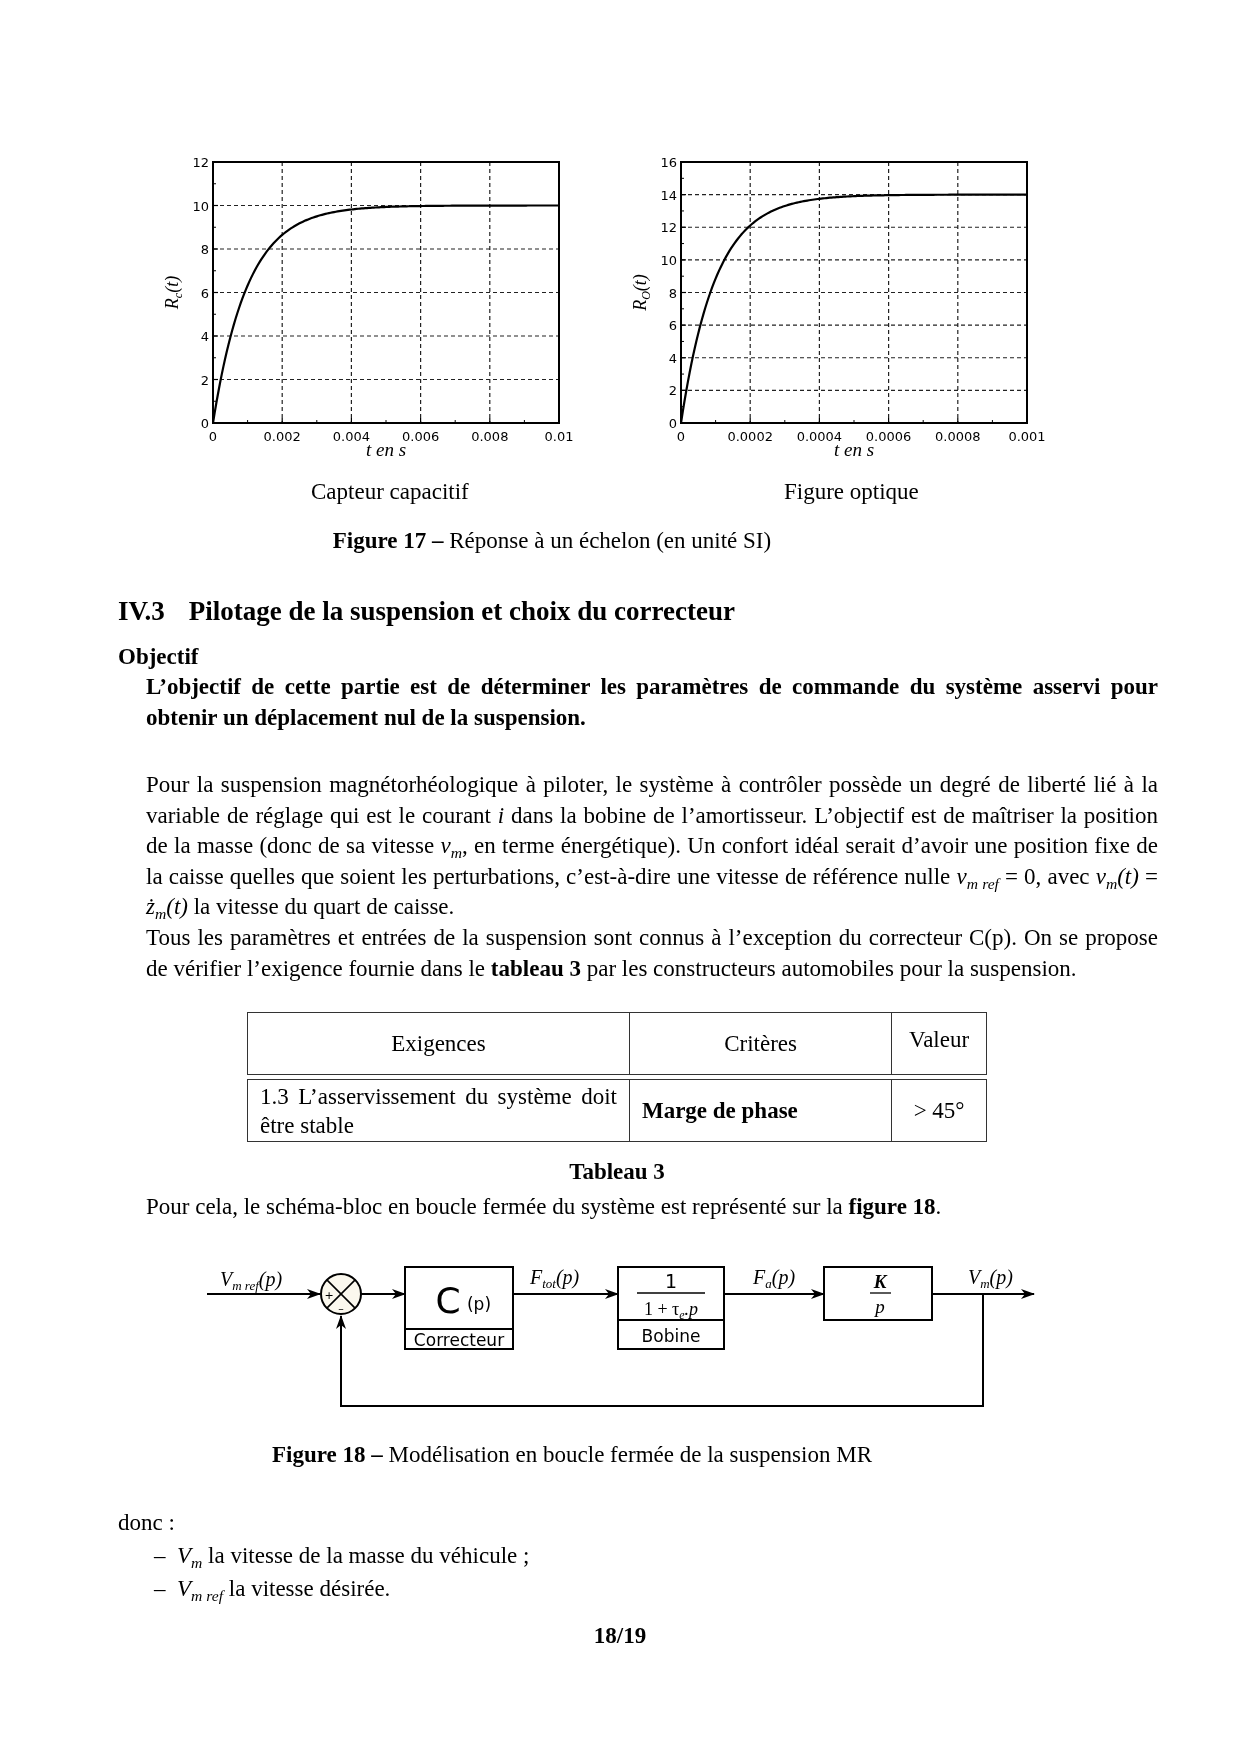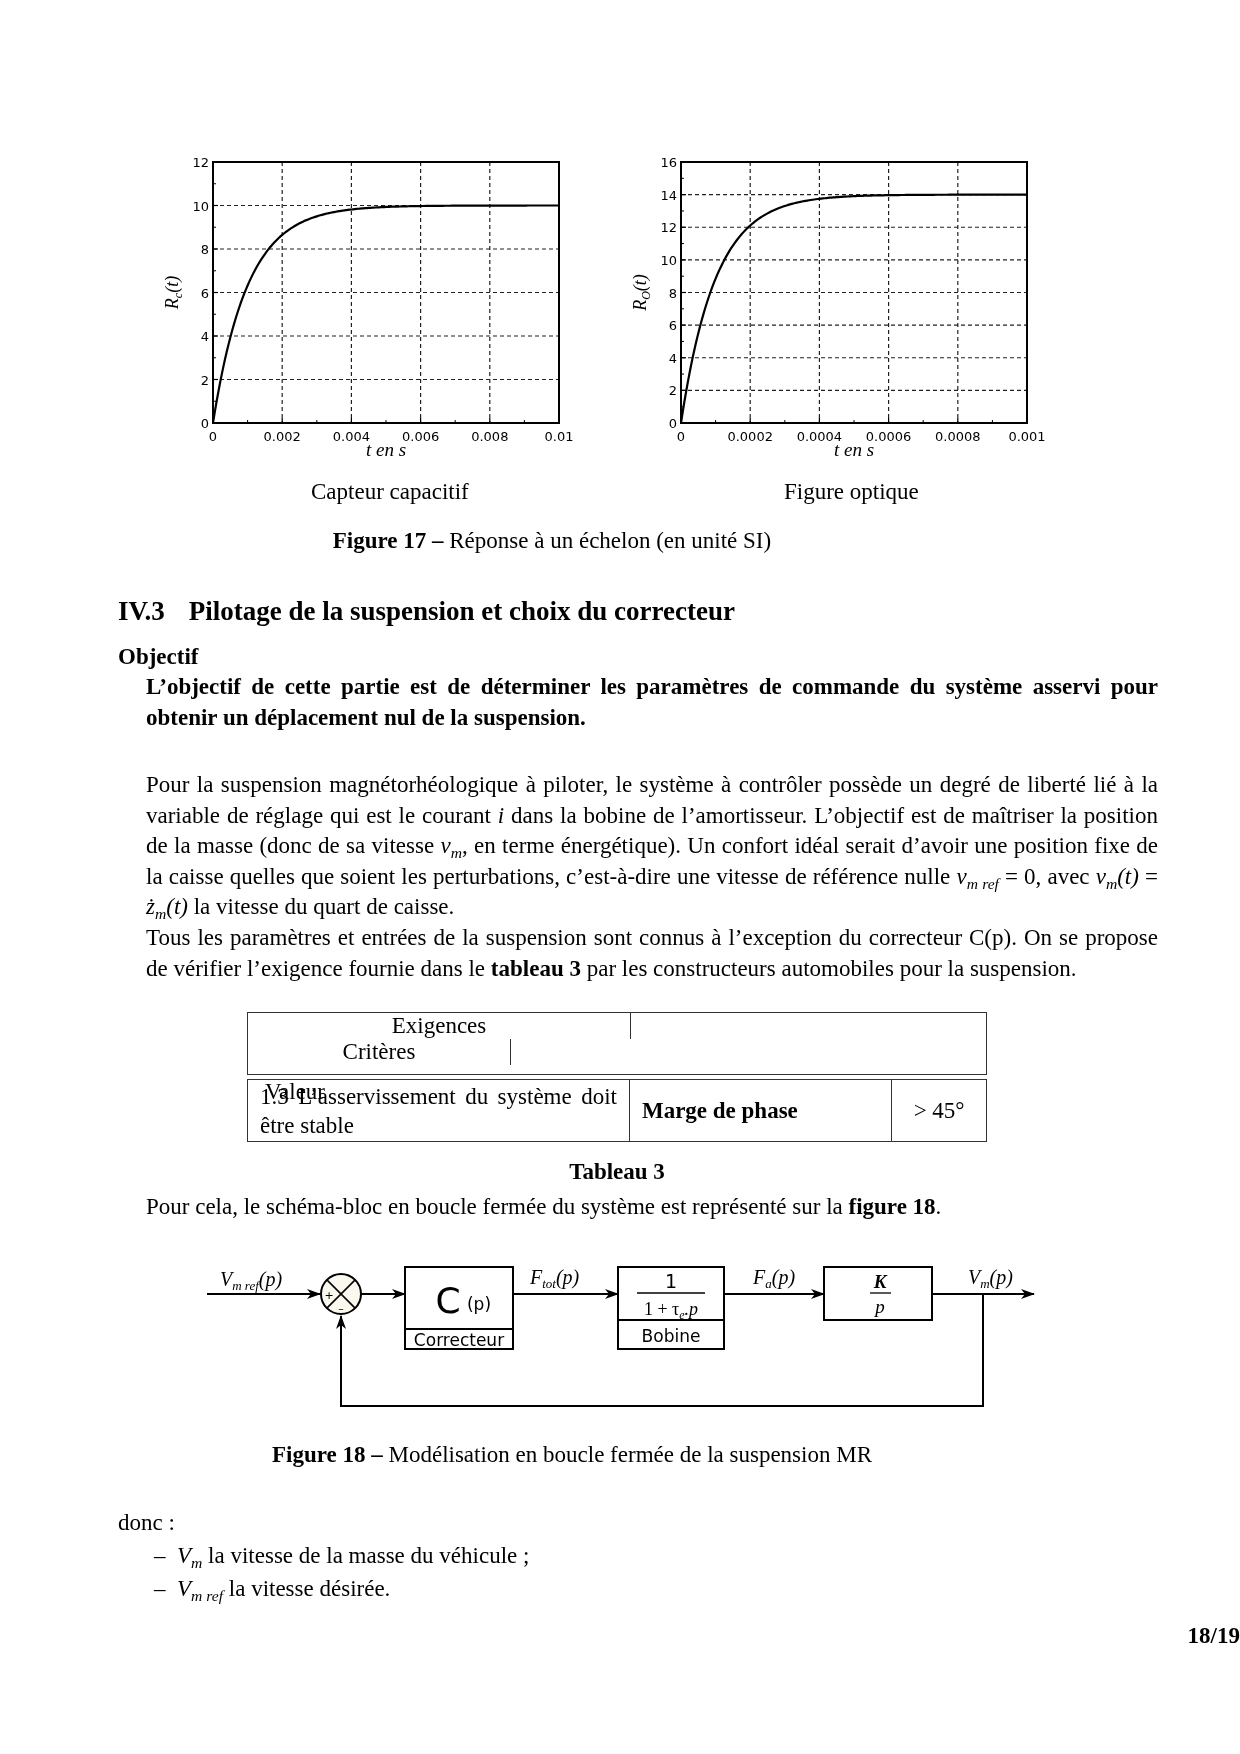--- a/index.html
+++ b/index.html
@@ -148,21 +148,21 @@
 
 <div class="abs body-text" style="top:770px;">
   <span>Pour la suspension magnétorhéologique à piloter, le système à contrôler possède un degré de liberté lié à la variable de réglage qui est le courant </span><i>i</i><span> dans la bobine de l’amortisseur. L’objectif est de maîtriser la position de la masse (donc de sa vitesse </span><i>v</i><sub><i>m</i></sub><span>, en terme énergétique). Un confort idéal serait d’avoir une position fixe de la caisse quelles que soient les perturbations, c’est-à-dire une vitesse de référence nulle </span><i>v</i><sub><i>m ref</i></sub><span> = 0, avec </span><i>v</i><sub><i>m</i></sub><i>(t)</i><span> = </span><i>ż</i><sub><i>m</i></sub><i>(t)</i><span> la vitesse du quart de caisse.</span>
 </div>
 
 <div class="abs body-text" style="top:923px;">
   <span>Tous les paramètres et entrées de la suspension sont connus à l’exception du correcteur C(p). On se propose de vérifier l’exigence fournie dans le </span><span class="bold">tableau 3</span><span> par les constructeurs automobiles pour la suspension.</span>
 </div>
 
 <div class="tbl" style="top:1012px;">
-  <div class="row" style="top:0;height:63px;flex-direction:column;">
+  <div class="row" style="top:0;height:63px;">
     <div class="cell" style="width:383px;justify-content:center;">Exigences</div>
     <div class="cell" style="width:263px;justify-content:center;">Critères</div>
     <div class="cell" style="width:94px;justify-content:center;align-items:flex-start;padding-top:14px;">Valeur</div>
   </div>
   <div class="row" style="top:67px;height:63px;">
     <div class="cell" style="width:383px;text-align:justify;text-align-last:left;line-height:29px;">1.3 L’asservissement du système doit être stable</div>
     <div class="cell" style="width:263px;font-weight:bold;">Marge de phase</div>
     <div class="cell" style="width:94px;justify-content:center;">&gt; 45°</div>
   </div>
 </div>
@@ -244,13 +244,13 @@
 </div>
 
 <div class="abs txt" style="left:118px;top:1508px;">donc :</div>
 <div class="abs txt" style="left:154px;top:1541px;">
   <span>–</span>&nbsp; <i>V</i><sub><i>m</i></sub><span> la vitesse de la masse du véhicule ;</span>
 </div>
 <div class="abs txt" style="left:154px;top:1574px;">
   <span>–</span>&nbsp; <i>V</i><sub><i>m ref</i></sub><span> la vitesse désirée.</span>
 </div>
 
-<div class="abs txt center bold" style="left:0;width:1240px;top:1621px;text-align:right;">18/19</div>
+<div class="abs txt center bold" style="left:0;width:1240px;top:1621px;">18/19</div>
 
 </body></html>

